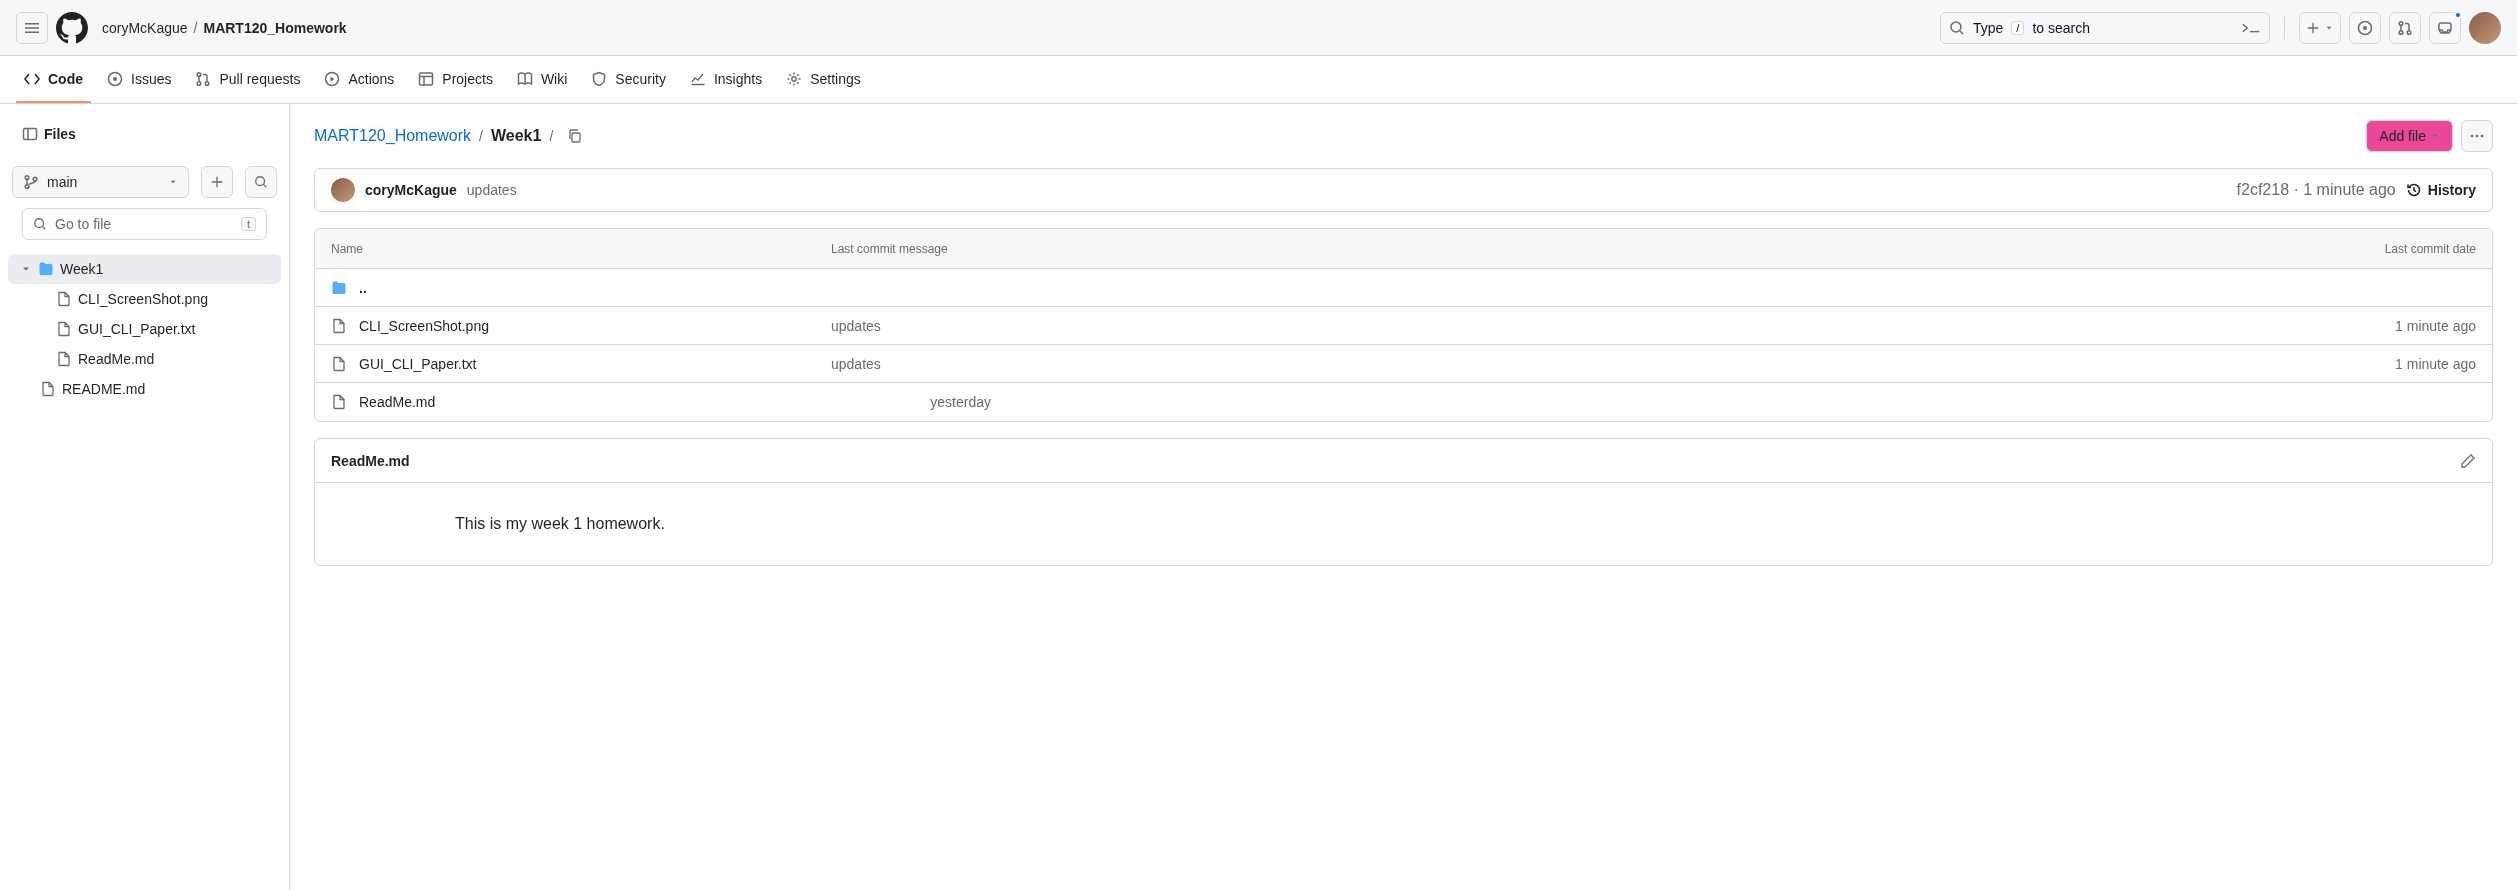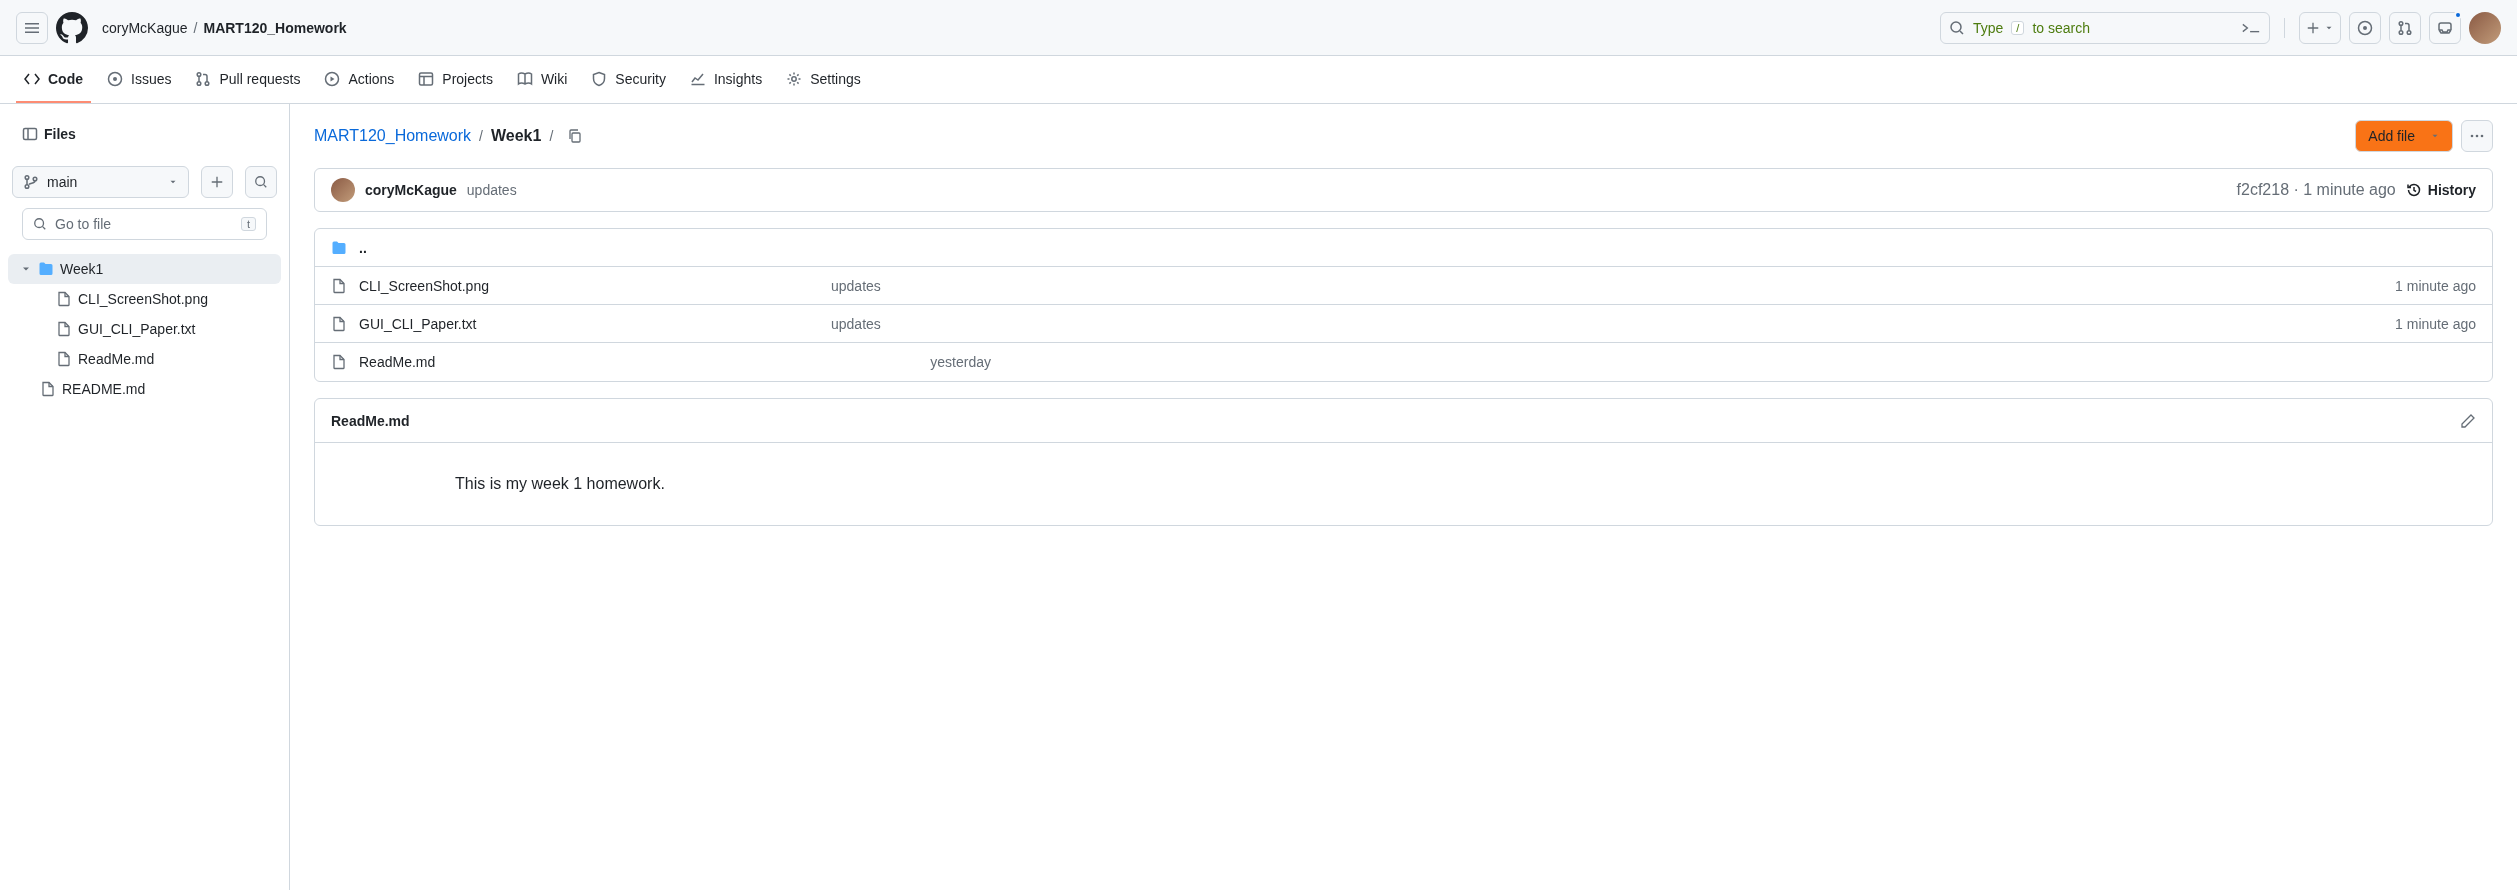--- a/index.html
+++ b/index.html
@@ -8,21 +8,21 @@
 
 
 .top-header { height: 56px; background: #f6f8fa; border-bottom: 1px solid #d0d7de; display: flex; align-items: center; padding: 0 16px; gap: 8px; }
 .hamburger-btn { width: 32px; height: 32px; border: 1px solid #d0d7de; border-radius: 6px; background: #f6f8fa; display: flex; align-items: center; justify-content: center; cursor: pointer; }
 .logo { width: 32px; height: 32px; display: flex; align-items: center; justify-content: center; cursor: pointer; }
 .breadcrumb-top { display: flex; align-items: center; gap: 6px; font-size: 14px; margin-left: 6px; }
 .breadcrumb-top .sep { color: #656d76; }
 .breadcrumb-top .repo { font-weight: 600; }
 .breadcrumb-top .owner { color: #1f2328; }
 .header-spacer { flex: 1; }
-.search-box { width: 330px; height: 32px; border: 1px solid #d0d7de; border-radius: 6px; background: #f6f8fa; display: flex; align-items: center; padding: 0 8px; gap: 8px; color: #4d7c0f; cursor: pointer; }
+.search-box { width: 330px; height: 32px; border: 1px solid #d0d7de; border-radius: 6px; background: #f6f8fa; display: flex; align-items: center; padding: 0 8px; gap: 8px; color: #0f172a; cursor: pointer; }
 .search-box .kbd { border: 1px solid #d0d7de; border-radius: 3px; padding: 0 4px; font-size: 11px; background: #fff; }
 .search-box .right-icon { margin-left: auto; }
 .vdiv { width: 1px; height: 20px; background: #d0d7de; margin: 0 6px; }
 .hbtn { height: 32px; min-width: 32px; border: 1px solid #d0d7de; border-radius: 6px; background: #f6f8fa; display: flex; align-items: center; justify-content: center; padding: 0 6px; cursor: pointer; gap: 4px; position: relative; }
 .avatar-img { width: 32px; height: 32px; border-radius: 50%; background: linear-gradient(135deg,#8a5a44,#c29c7a); cursor: pointer; }
 .dot-badge { position: absolute; top: -2px; right: -2px; width: 8px; height: 8px; border-radius: 50%; background: #0969da; border: 2px solid #f6f8fa; }
 
 
 .repo-nav { height: 48px; border-bottom: 1px solid #d0d7de; display: flex; align-items: center; padding: 0 16px; gap: 8px; }
 .nav-item { display: flex; align-items: center; gap: 8px; padding: 0 8px; height: 46px; cursor: pointer; color: #1f2328; font-size: 14px; border-bottom: 2px solid transparent; }
@@ -49,21 +49,21 @@
 .file-icon { color: #656d76; }
 
 
 .main { flex: 1; padding: 16px 24px; overflow: auto; }
 .path-row { display: flex; align-items: center; gap: 8px; margin-bottom: 16px; }
 .path-row .repo-link { color: #0969da; font-size: 16px; cursor:pointer; }
 .path-row .sep { color: #656d76; }
 .path-row .folder { font-weight: 600; font-size: 16px; }
 .copy-btn { width: 28px; height: 28px; border-radius: 6px; display:flex; align-items:center; justify-content:center; cursor:pointer; }
 .path-spacer { flex: 1; }
-.addfile-btn { height: 32px; border: 1px solid #d0d7de; border-radius: 6px; background: #f97316; display:flex; align-items:center; padding: 0 12px; gap: 15px; cursor:pointer; font-size: 14px; }
+.addfile-btn { height: 32px; border: 1px solid #d0d7de; border-radius: 6px; background: #ec4899; display:flex; align-items:center; padding: 0 12px; gap: 4px; cursor:pointer; font-size: 14px; }
 .more-btn { width: 32px; height: 32px; border: 1px solid #d0d7de; border-radius: 6px; background: #f6f8fa; display:flex; align-items:center; justify-content:center; cursor:pointer; }
 
 .commit-box { border: 1px solid #d0d7de; border-radius: 6px; height: 44px; display:flex; align-items:center; padding: 0 16px; gap: 10px; margin-bottom: 16px; background:#fff; }
 .commit-avatar { width: 24px; height: 24px; border-radius: 50%; background: linear-gradient(135deg,#8a5a44,#c29c7a); }
 .commit-user { font-weight: 600; }
 .commit-msg { color: #656d76; }
 .commit-spacer { flex: 1; }
 .commit-sha { color: #656d76; font-size: 16px; }
 .history-link { display:flex; align-items:center; gap: 6px; font-weight: 600; cursor:pointer; }
 
@@ -342,20 +342,25 @@
       <div class="history-link">
         <svg width="16" height="16" viewBox="0 0 16 16" fill="none" stroke="#1f2328" stroke-width="1.5">
             <path d="M2.5 8a5.5 5.5 0 105.5-5.5c-2 0-3.7 1-4.7 2.6M2 2.5v3h3"></path>
             <path d="M8 5v3.3l2 1.2"></path>
           </svg>
         <span>History</span>
       </div>
     </div>
 
     <div class="file-table">
+      <div class="ft-head">
+        <div class="col-name">Name</div>
+        <div class="col-msg">Last commit message</div>
+        <div class="col-date">Last commit date</div>
+      </div>
       <div class="ft-row">
         <div class="ft-name">
           <svg class="folder-icon" width="16" height="16" viewBox="0 0 16 16" fill="#54aeff">
               <path d="M1.5 3A1.5 1.5 0 013 1.5h3L7.5 3H13A1.5 1.5 0 0114.5 4.5v8A1.5 1.5 0 0113 14H3a1.5 1.5 0 01-1.5-1.5z"></path>
             </svg>
           <span style="font-weight:600;">..</span>
         </div>
         <div class="ft-msg"></div>
         <div class="ft-date"></div>
       </div>

